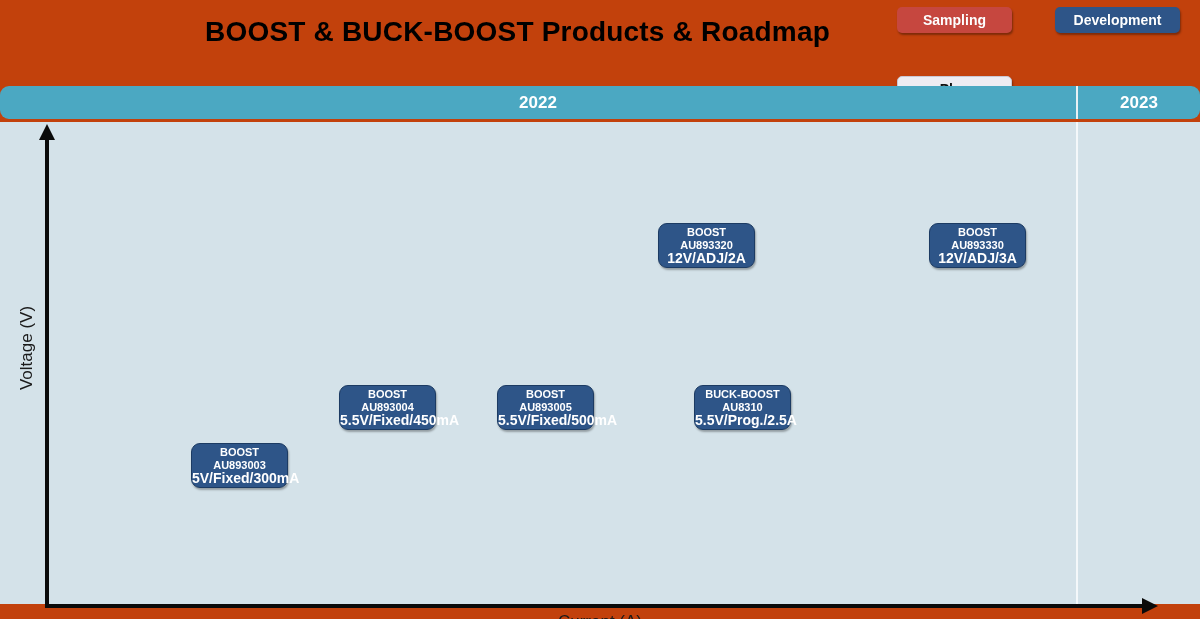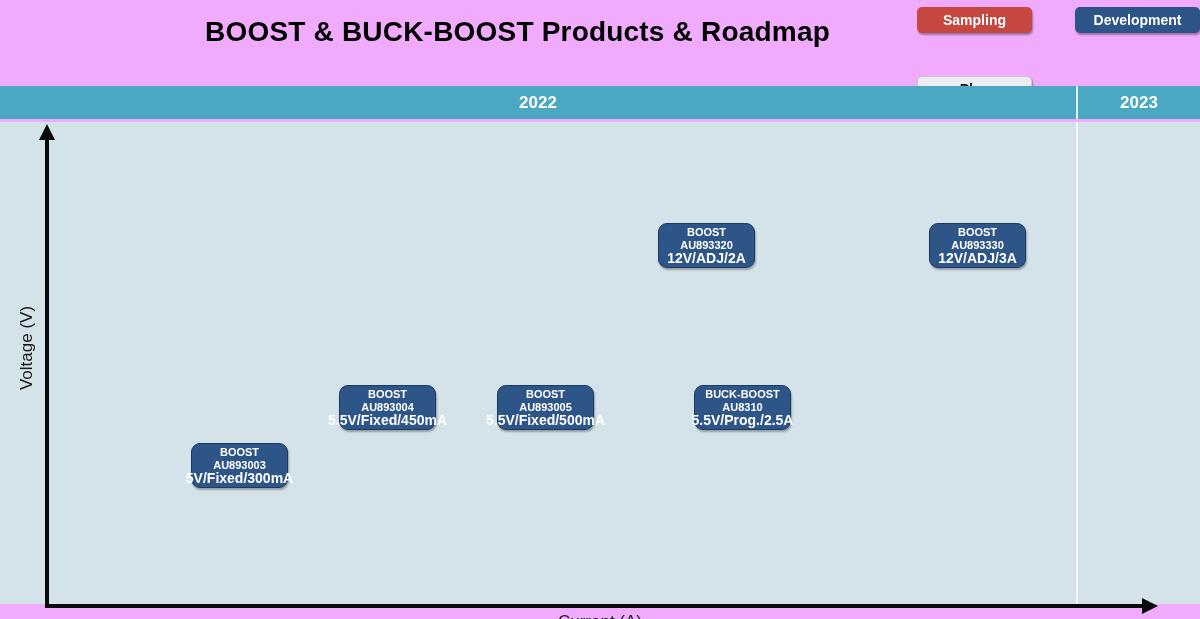--- a/index.html
+++ b/index.html
@@ -1,39 +1,39 @@
 <!DOCTYPE html>
 <html><head>
 <meta charset="utf-8">
 <style>
   * { margin: 0; padding: 0; box-sizing: border-box; }
   html, body { background: #ffffff; }
   .page {
     position: relative;
     width: 1200px;
     height: 619px;
-    background: #f0abfc;
+    background: #c2410c;
     overflow: hidden;
     font-family: "Liberation Sans", sans-serif;
   }
 
   
   .title {
     position: absolute;
     left: 0; top: 16px;
     width: 1035px;
     text-align: center;
     font-size: 28px;
     font-weight: 700;
     color: #000000;
     letter-spacing: 0.2px;
   }
   .legend {
     position: absolute;
-    top: 7px; right: 0;
+    top: 7px; right: 20px;
     display: grid;
     grid-template-columns: 115px 125px;
     grid-auto-rows: 26px;
     column-gap: 10px;
     row-gap: 5px;
     gap: 43px;
   }
   .legend-btn {
     display: flex;
     align-items: center;
@@ -44,20 +44,21 @@
     box-shadow: 1px 2px 2px rgba(0,0,0,0.35);
     text-shadow: 0 0 1px rgba(0,0,0,0.1);
   }
 
   
   .year-bar {
     position: absolute;
     left: 0; top: 86px;
     width: 1200px; height: 33px;
     display: flex;
+    border-radius: 9px;
   }
   .year-cell {
     display: flex;
     align-items: center;
     justify-content: center;
     color: #ffffff;
     font-size: 17px;
     font-weight: 700;
   }
   .year-cell-left  { width: 1076px; }
@@ -122,21 +123,20 @@
   }
 
   
   .product-box {
     position: absolute;
     width: 97px; height: 45px;
     border-radius: 9px;
     border: 1px solid #1c3b63;
     display: flex;
     flex-direction: column;
-    align-items: center;
     justify-content: center;
     color: #ffffff;
     text-align: center;
     box-shadow: 1px 2px 2px rgba(0,0,0,0.3);
     line-height: 13px;
   }
   .pb-family, .pb-part { font-size: 11px; font-weight: 700; }
   .pb-spec { font-size: 14px; font-weight: 700; white-space: nowrap; }
 </style>
 </head>

